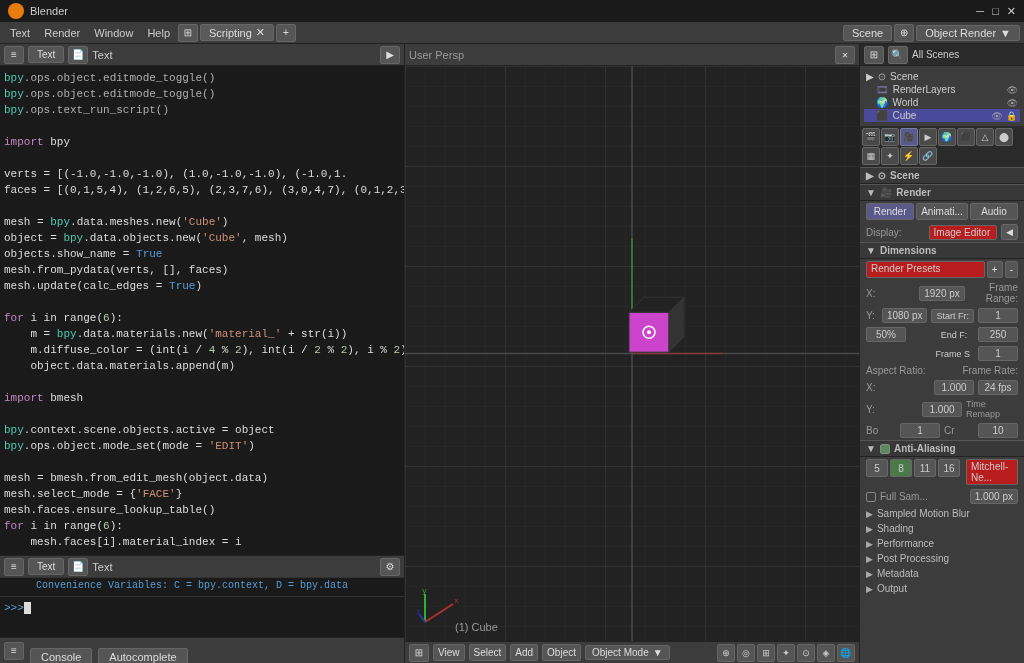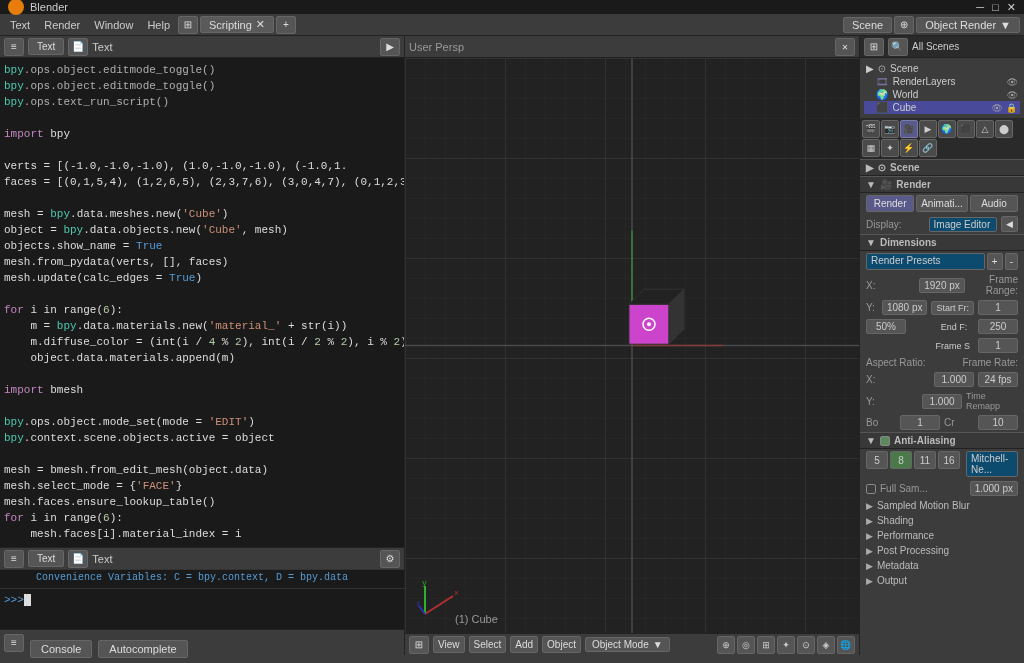--- a/index.html
+++ b/index.html
@@ -1,20 +1,20 @@
 <!DOCTYPE html>
 <html><head>
   <meta charset="utf-8">
   <style>
     * { margin: 0; padding: 0; box-sizing: border-box; }
     body { width: 1024px; height: 663px; overflow: hidden; font-family: 'Courier New', monospace; font-size: 11px; background: #3c3c3c; color: #ddd; }
 
     
     #titlebar {
-      height: 14px; background: #1a1a1a; display: flex; align-items: center; justify-content: space-between;
+      height: 22px; background: #1a1a1a; display: flex; align-items: center; justify-content: space-between;
       padding: 0 8px; color: #ccc; font-size: 11px; font-family: Arial, sans-serif;
     }
     #titlebar-left { display: flex; align-items: center; gap: 6px; }
     #titlebar-right { display: flex; gap: 8px; }
     .titlebar-btn { font-size: 11px; cursor: pointer; color: #ccc; }
     .blender-logo { width: 16px; height: 16px; background: #e87d0d; border-radius: 50%; display: inline-block; }
 
     
     #menubar {
       height: 22px; background: #3c3c3c; display: flex; align-items: center; padding: 0 4px; gap: 2px;
@@ -59,21 +59,21 @@
     #outliner { padding: 4px; font-size: 10px; font-family: Arial, sans-serif; }
     .outliner-item { display: flex; align-items: center; gap: 4px; padding: 1px 2px; cursor: pointer; color: #ccc; }
     .outliner-item.selected { background: #4a4a9a; }
     .outliner-indent { padding-left: 12px; }
     .eye-icon { color: #aaa; font-size: 9px; }
 
     #properties-panel { flex: 1; overflow-y: auto; font-size: 10px; font-family: Arial, sans-serif; }
     .prop-row { display: flex; align-items: center; padding: 2px 6px; gap: 4px; }
     .prop-label { color: #999; flex: 1; font-size: 10px; }
     .prop-value { color: #ccc; font-size: 10px; background: #555; border: 1px solid #666; padding: 1px 4px; border-radius: 2px; min-width: 40px; text-align: center; cursor: pointer; }
-    .prop-value-wide { color: #ccc; font-size: 10px; background: #0c4a6e; border: 1px solid #666; padding: 1px 4px; border-radius: 2px; flex: 1; cursor: pointer; }
+    .prop-value-wide { color: #ccc; font-size: 10px; background: #b91c1c; border: 1px solid #666; padding: 1px 4px; border-radius: 2px; flex: 1; cursor: pointer; }
 
     .tabs-row { display: flex; background: #2a2a2a; padding: 2px; gap: 1px; flex-wrap: wrap; }
     .tab-icon { width: 18px; height: 18px; background: #4a4a4a; border: 1px solid #666; display: flex; align-items: center; justify-content: center; cursor: pointer; font-size: 9px; color: #ccc; border-radius: 2px; }
     .tab-icon.active { background: #5a5a8a; border-color: #7a7aaa; }
 
     .btn-row { display: flex; gap: 2px; padding: 2px 6px; }
     .small-btn { flex: 1; background: #555; border: 1px solid #666; padding: 2px 4px; cursor: pointer; color: #ddd; border-radius: 2px; font-size: 10px; text-align: center; }
     .small-btn.active { background: #5a5a8a; }
 
     .section-title { background: #383838; padding: 2px 6px; color: #bbb; font-size: 10px; font-weight: bold; border-top: 1px solid #555; border-bottom: 1px solid #222; display: flex; align-items: center; gap: 4px; cursor: pointer; }
@@ -161,22 +161,22 @@
       <div class="code-line"><span style="color:#ddd">mesh.from_pydata(verts, [], faces)</span></div>
       <div class="code-line"><span style="color:#ddd">mesh.update(calc_edges = </span><span class="kw2">True</span><span style="color:#ddd">)</span></div>
       <div class="code-line">&nbsp;</div>
       <div class="code-line"><span class="kw">for</span> <span style="color:#ddd">i in range(</span><span class="num">6</span><span style="color:#ddd">):</span></div>
       <div class="code-line"><span style="color:#ddd">    m = </span><span class="builtin">bpy</span><span style="color:#ddd">.data.materials.new(</span><span class="str">'material_'</span><span style="color:#ddd"> + str(i))</span></div>
       <div class="code-line"><span style="color:#ddd">    m.diffuse_color = (int(i / </span><span class="num">4</span><span style="color:#ddd"> % </span><span class="num">2</span><span style="color:#ddd">), int(i / </span><span class="num">2</span><span style="color:#ddd"> % </span><span class="num">2</span><span style="color:#ddd">), i % </span><span class="num">2</span><span style="color:#ddd">)</span></div>
       <div class="code-line"><span style="color:#ddd">    object.data.materials.append(m)</span></div>
       <div class="code-line">&nbsp;</div>
       <div class="code-line"><span class="kw">import</span> <span style="color:#ddd">bmesh</span></div>
       <div class="code-line">&nbsp;</div>
+      <div class="code-line"><span class="builtin">bpy</span><span style="color:#ddd">.context.scene.objects.active = object</span></div>
       <div class="code-line"><span class="builtin">bpy</span><span style="color:#ddd">.ops.object.mode_set(mode = </span><span class="str">'EDIT'</span><span style="color:#ddd">)</span></div>
-      <div class="code-line"><span class="builtin">bpy</span><span style="color:#ddd">.context.scene.objects.active = object</span></div>
       <div class="code-line">&nbsp;</div>
       <div class="code-line"><span style="color:#ddd">mesh = bmesh.from_edit_mesh(object.data)</span></div>
       <div class="code-line"><span style="color:#ddd">mesh.select_mode = {</span><span class="str">'FACE'</span><span style="color:#ddd">}</span></div>
       <div class="code-line"><span style="color:#ddd">mesh.faces.ensure_lookup_table()</span></div>
       <div class="code-line"><span class="kw">for</span> <span style="color:#ddd">i in range(</span><span class="num">6</span><span style="color:#ddd">):</span></div>
       <div class="code-line"><span style="color:#ddd">    mesh.faces[i].material_index = i</span></div>
 
     </div>
 
     <div id="script-footer">

